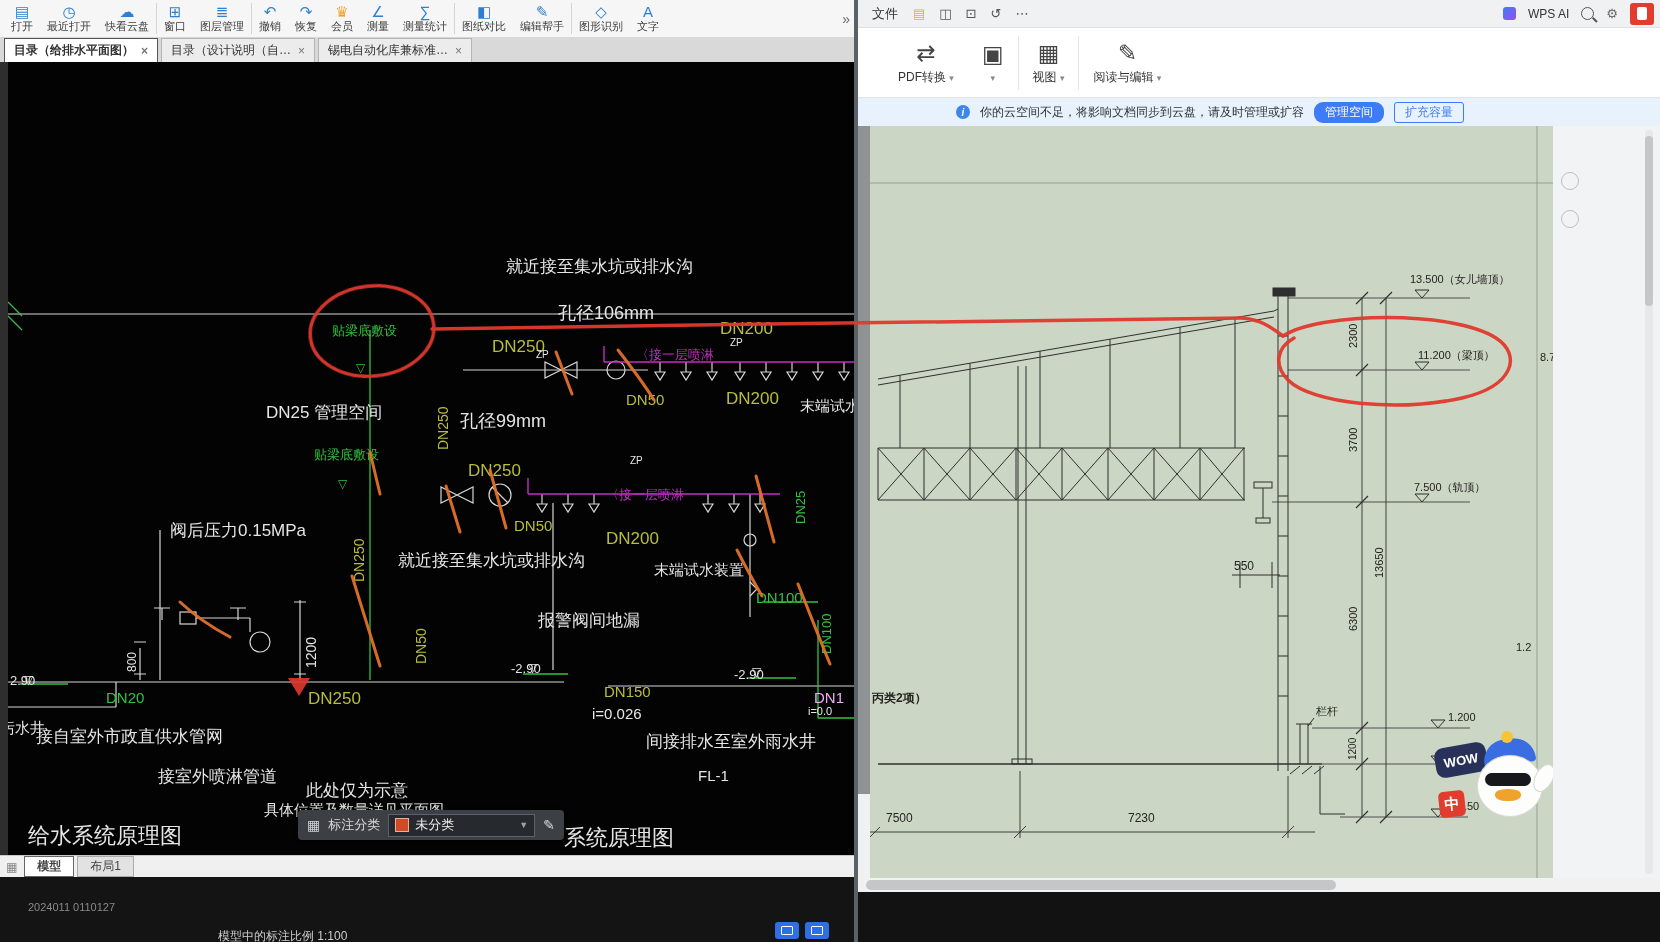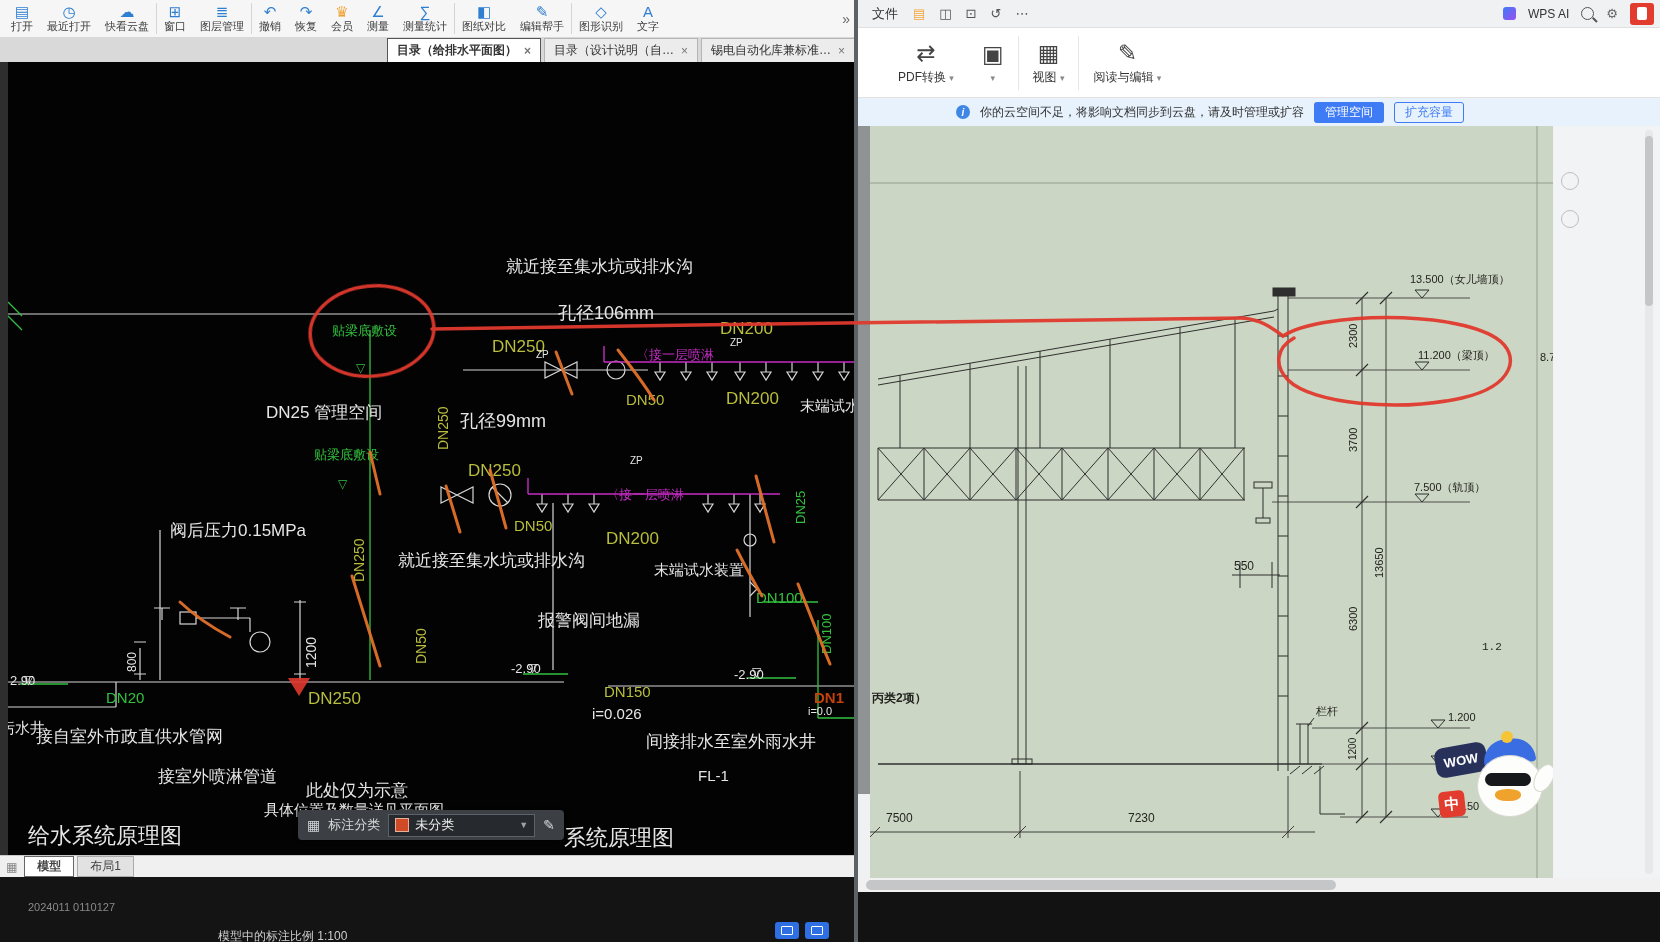--- a/index.html
+++ b/index.html
@@ -8,21 +8,21 @@
   #left-win{position:absolute;left:0;top:0;width:858px;height:942px;background:#000;}
   #cad-toolbar{position:absolute;left:0;top:0;width:858px;height:38px;background:#f6f6f6;
     border-bottom:1px solid #d8d8d8;display:flex;align-items:center;padding-left:4px;box-sizing:border-box;}
   .tb-item{display:inline-flex;flex-direction:column;align-items:center;justify-content:center;
     padding:1px 7px;cursor:pointer;}
   .tb-item.divider{border-left:1px solid #d4d4d4;}
   .tb-item .ic{font-size:15px;line-height:16px;height:16px;color:#2f7fd1;}
   .tb-item .lb{font-size:11px;color:#3c3c3c;line-height:13px;white-space:nowrap;}
   #tb-overflow{margin-left:auto;margin-right:8px;color:#666;font-size:14px;}
   #cad-tabbar{position:absolute;left:0;top:38px;width:858px;height:24px;background:#d9d9d9;
-    display:flex;align-items:flex-end;padding-left:4px;box-sizing:border-box;justify-content:flex-end;}
+    display:flex;align-items:flex-end;padding-left:4px;box-sizing:border-box;}
   .doc-tab{display:inline-flex;align-items:center;gap:7px;background:#ececec;border:1px solid #b5b5b5;
     border-bottom:none;padding:3px 9px 3px 9px;font-size:12px;color:#333;margin-right:3px;white-space:nowrap;
     max-width:175px;overflow:hidden;cursor:pointer;}
   .doc-tab.active{background:#fff;border-color:#555;font-weight:bold;}
   .doc-tab .x{color:#777;font-size:12px;}
   #cad-gutter{position:absolute;left:0;top:62px;width:8px;height:793px;background:#2e2e2e;}
   #cad-canvas{position:absolute;left:8px;top:62px;width:850px;height:793px;background:#030303;overflow:hidden;}
   .cv-label{position:absolute;white-space:nowrap;line-height:1.05;z-index:2;}
   #cad-svg{position:absolute;left:0;top:0;z-index:1;}
   
@@ -74,21 +74,21 @@
   .rb-item{display:inline-flex;flex-direction:column;align-items:center;gap:3px;padding:4px 14px;cursor:pointer;}
   .rb-item.divider{border-left:1px solid #e6e6e6;}
   .rb-item .ic{font-size:23px;line-height:26px;height:26px;color:#444;}
   .rb-item .rl{font-size:12px;color:#333;white-space:nowrap;}
   .rb-item .caret{font-size:9px;color:#888;}
   #wps-notice{position:absolute;left:0;top:98px;width:802px;height:28px;background:#e7f2fd;display:flex;
     align-items:center;box-sizing:border-box;padding-left:98px;gap:10px;}
   #notice-ic{width:14px;height:14px;border-radius:50%;background:#3f87e5;color:#fff;font-size:10px;font-style:italic;
     display:flex;align-items:center;justify-content:center;font-weight:bold;}
   #notice-text{font-size:12px;color:#333;}
-  .btn-blue{background:#3f7bf5;color:#fff;border-radius:3px;padding:2px 11px;font-size:12px;cursor:pointer;}
+  .btn-blue{background:#3f7bf5;color:#fff;border-radius:9px;padding:2px 11px;font-size:12px;cursor:pointer;}
   .btn-blue-o{border:1px solid #3f7bf5;color:#3f7bf5;border-radius:3px;padding:1px 10px;font-size:12px;cursor:pointer;}
   #doc-area{position:absolute;left:0;top:126px;width:802px;height:668px;background:#8f9394;}
   #doc-page{position:absolute;left:12px;top:0;width:683px;height:752px;background:#ccd6c4;overflow:hidden;}
   .dw-label{position:absolute;color:#23241f;white-space:nowrap;line-height:1.05;z-index:2;}
   #sec-svg{position:absolute;left:0;top:0;z-index:1;}
   #right-panel{position:absolute;left:695px;top:0;width:107px;height:752px;background:#f2f3f4;}
   .float-btn{position:absolute;width:16px;height:16px;border:1.5px solid #bfbfbf;border-radius:50%;left:8px;cursor:pointer;}
   #v-scroll{position:absolute;left:92px;top:4px;width:8px;height:744px;background:#e7e8e9;border-radius:4px;}
   #v-thumb{position:absolute;left:0;top:6px;width:8px;height:170px;background:#c4c6c8;border-radius:4px;}
   #h-scroll{position:absolute;left:0;top:878px;width:802px;height:14px;background:#f1f1f1;}
@@ -273,21 +273,21 @@
         <div class="cv-label" style="left: 646px; top: 500px; color: rgb(230, 230, 230); font-size: 15px;">末端试水装置</div>
         <div class="cv-label" style="left: 748px; top: 528px; color: rgb(51, 193, 63); font-size: 15px;">DN100</div>
         <div class="cv-label" style="left: 530px; top: 550px; color: rgb(230, 230, 230); font-size: 17px;">报警阀间地漏</div>
         <div class="cv-label" style="left: 503px; top: 600px; color: rgb(230, 230, 230); font-size: 13px;">-2.90</div>
         <div class="cv-label" style="left: 726px; top: 606px; color: rgb(230, 230, 230); font-size: 13px;">-2.90</div>
         <div class="cv-label" style="left: 2px; top: 612px; color: rgb(230, 230, 230); font-size: 13px;">2.90</div>
         <div class="cv-label" style="left: 98px; top: 628px; color: rgb(51, 193, 63); font-size: 15px;">DN20</div>
         <div class="cv-label" style="left: 300px; top: 628px; color: rgb(185, 189, 60); font-size: 17px;">DN250</div>
         <div class="cv-label" style="left: 596px; top: 622px; color: rgb(185, 189, 60); font-size: 15px;">DN150</div>
         <div class="cv-label" style="left: 584px; top: 644px; color: rgb(230, 230, 230); font-size: 15px;">i=0.026</div>
-        <div class="cv-label" style="left: 806px; top: 628px; color: #c2410c; font-size: 15px; font-weight: bold;">DN1</div>
+        <div class="cv-label" style="left: 806px; top: 628px; color: #f0abfc; font-size: 15px;">DN1</div>
         <div class="cv-label" style="left: 800px; top: 644px; color: rgb(230, 230, 230); font-size: 11px;">i=0.0</div>
         <div class="cv-label" style="left: -8px; top: 658px; color: rgb(230, 230, 230); font-size: 15px;">污水井</div>
         <div class="cv-label" style="left: 28px; top: 666px; color: rgb(230, 230, 230); font-size: 17px;">接自室外市政直供水管网</div>
         <div class="cv-label" style="left: 638px; top: 671px; color: rgb(230, 230, 230); font-size: 17px;">间接排水至室外雨水井</div>
         <div class="cv-label" style="left: 150px; top: 706px; color: rgb(230, 230, 230); font-size: 17px;">接室外喷淋管道</div>
         <div class="cv-label" style="left: 690px; top: 706px; color: rgb(230, 230, 230); font-size: 15px;">FL-1</div>
         <div class="cv-label" style="left: 298px; top: 720px; color: rgb(230, 230, 230); font-size: 17px;">此处仅为示意</div>
         <div class="cv-label" style="left: 256px; top: 740px; color: rgb(230, 230, 230); font-size: 15px;">具体位置及数量详见平面图</div>
         <div class="cv-label" style="left: 20px; top: 762px; color: rgb(230, 230, 230); font-size: 22px;">给水系统原理图</div>
         <div class="cv-label" style="left: 556px; top: 764px; color: rgb(230, 230, 230); font-size: 22px;">系统原理图</div>
@@ -455,21 +455,21 @@
           <div class="dw-label" style="left: 478px; top: 326px; font-size: 11px; transform: rotate(-90deg); transform-origin: 0px 0px;">3700</div>
           <div class="dw-label" style="left: 478px; top: 505px; font-size: 11px; transform: rotate(-90deg); transform-origin: 0px 0px;">6300</div>
           <div class="dw-label" style="left: 504px; top: 452px; font-size: 11px; transform: rotate(-90deg); transform-origin: 0px 0px;">13650</div>
           <div class="dw-label" style="left: 478px; top: 634px; font-size: 10px; transform: rotate(-90deg); transform-origin: 0px 0px;">1200</div>
           <div class="dw-label" style="left: 364px; top: 434px; font-size: 12px;">550</div>
           <div class="dw-label" style="left: 446px; top: 580px; font-size: 11px;">栏杆</div>
           <div class="dw-label" style="left: 2px; top: 566px; font-size: 12px; font-weight: bold;">丙类2项）</div>
           <div class="dw-label" style="left: 16px; top: 686px; font-size: 12px;">7500</div>
           <div class="dw-label" style="left: 258px; top: 686px; font-size: 12px;">7230</div>
           <div class="dw-label" style="left: 670px; top: 226px; font-size: 11px;">8.7</div>
-          <div class="dw-label" style="left: 612px; top: 516px; font-size: 11px; font-family: Liberation Mono, monospace;">1.2</div>
+          <div class="dw-label" style="left: 646px; top: 516px; font-size: 11px;">1.2</div>
         </div>
 
       <div id="mascot">
         <div class="m-bubble">WOW</div>
         <div class="m-cap"></div>
         <div class="m-pom"></div>
         <div class="m-face"></div>
         <div class="m-glasses"></div>
         <div class="m-beak"></div>
         <div class="m-wing"></div>

